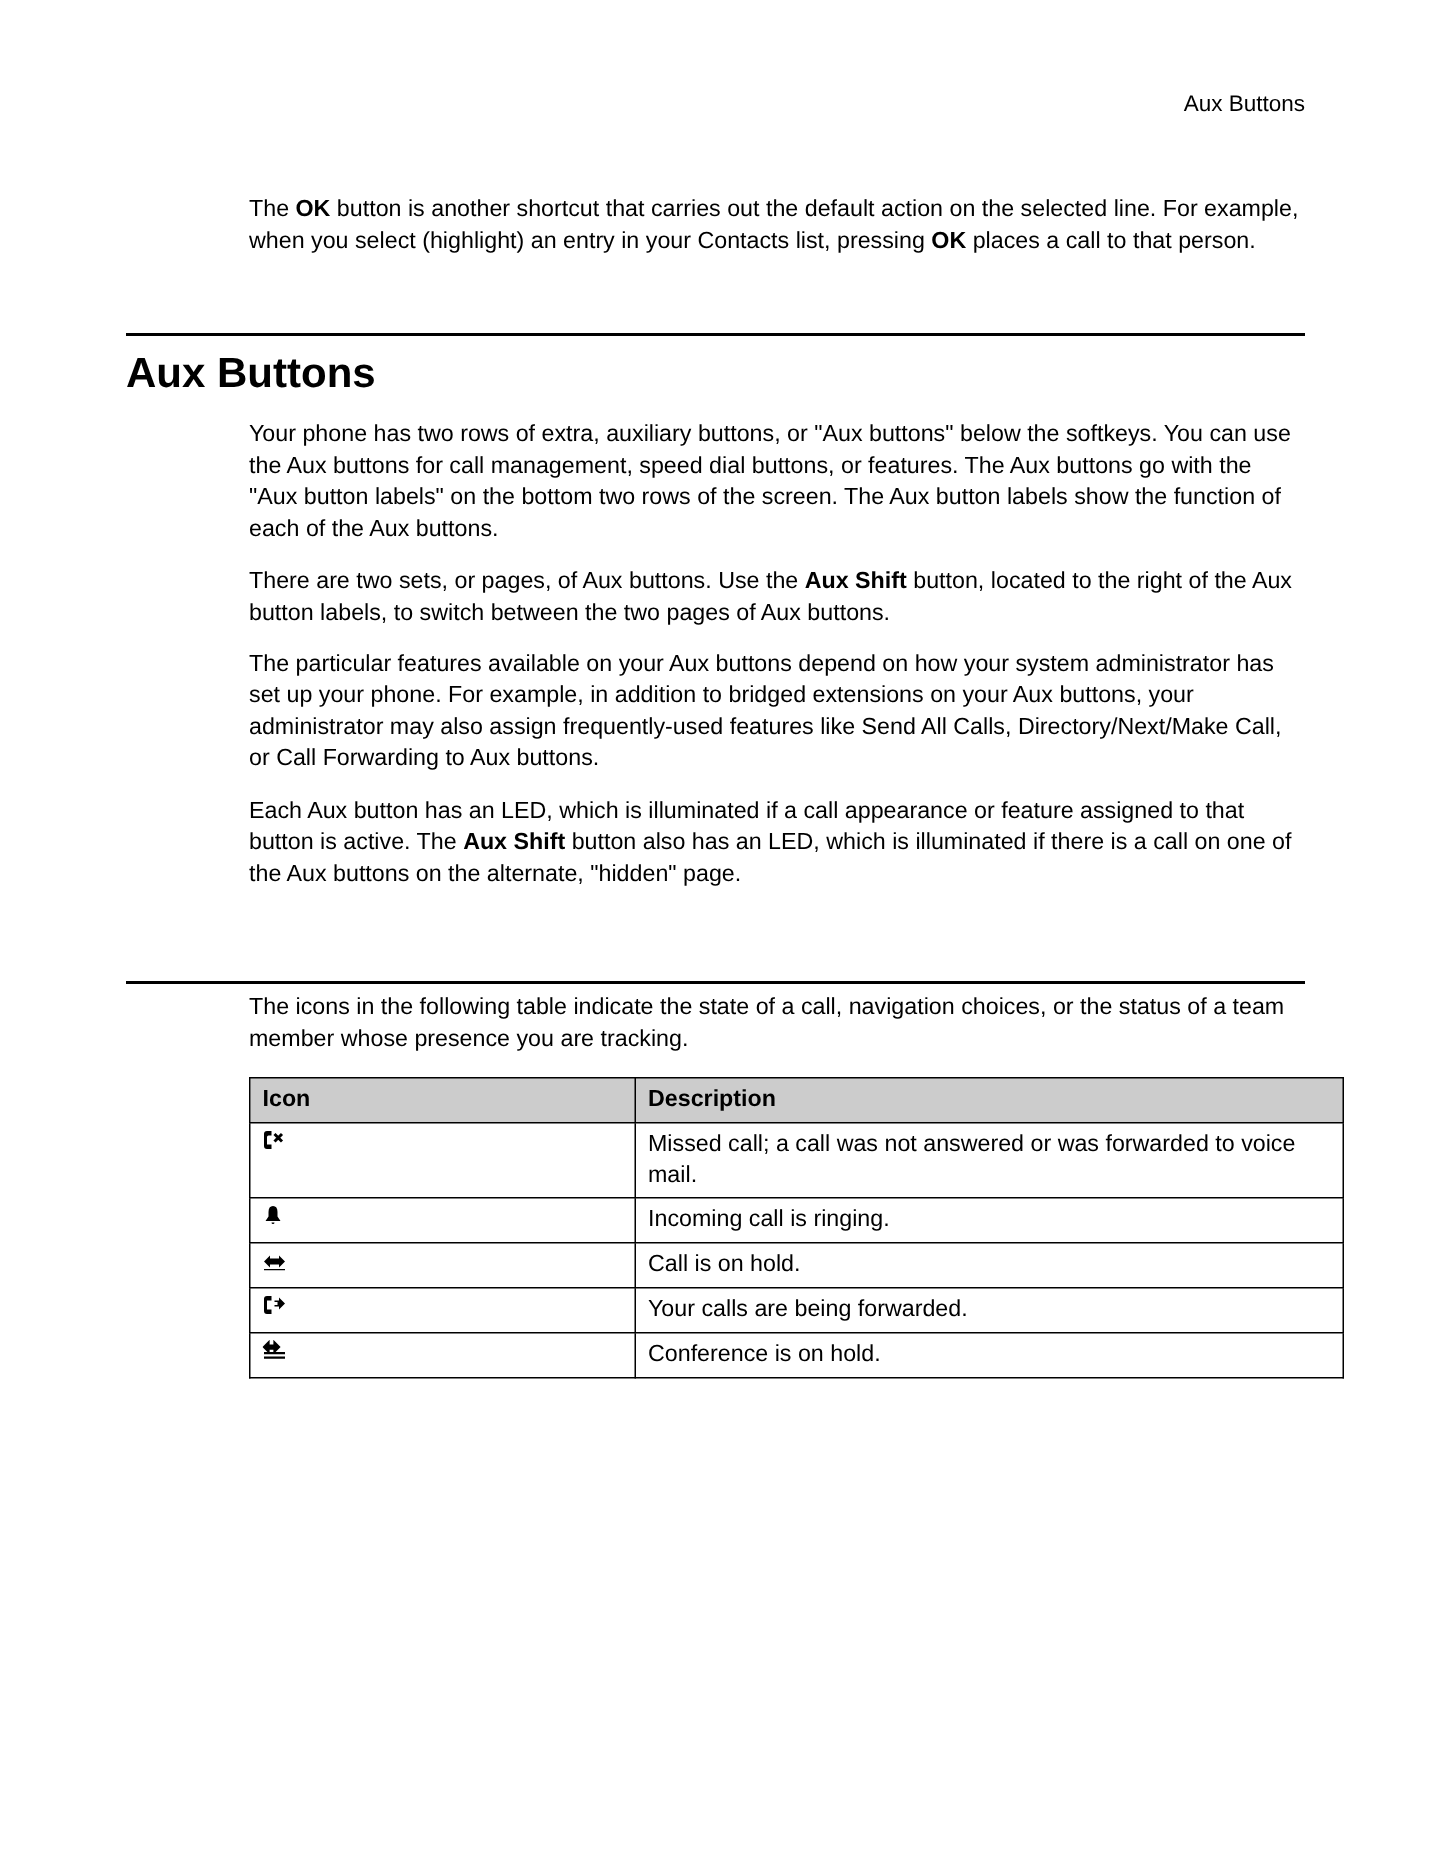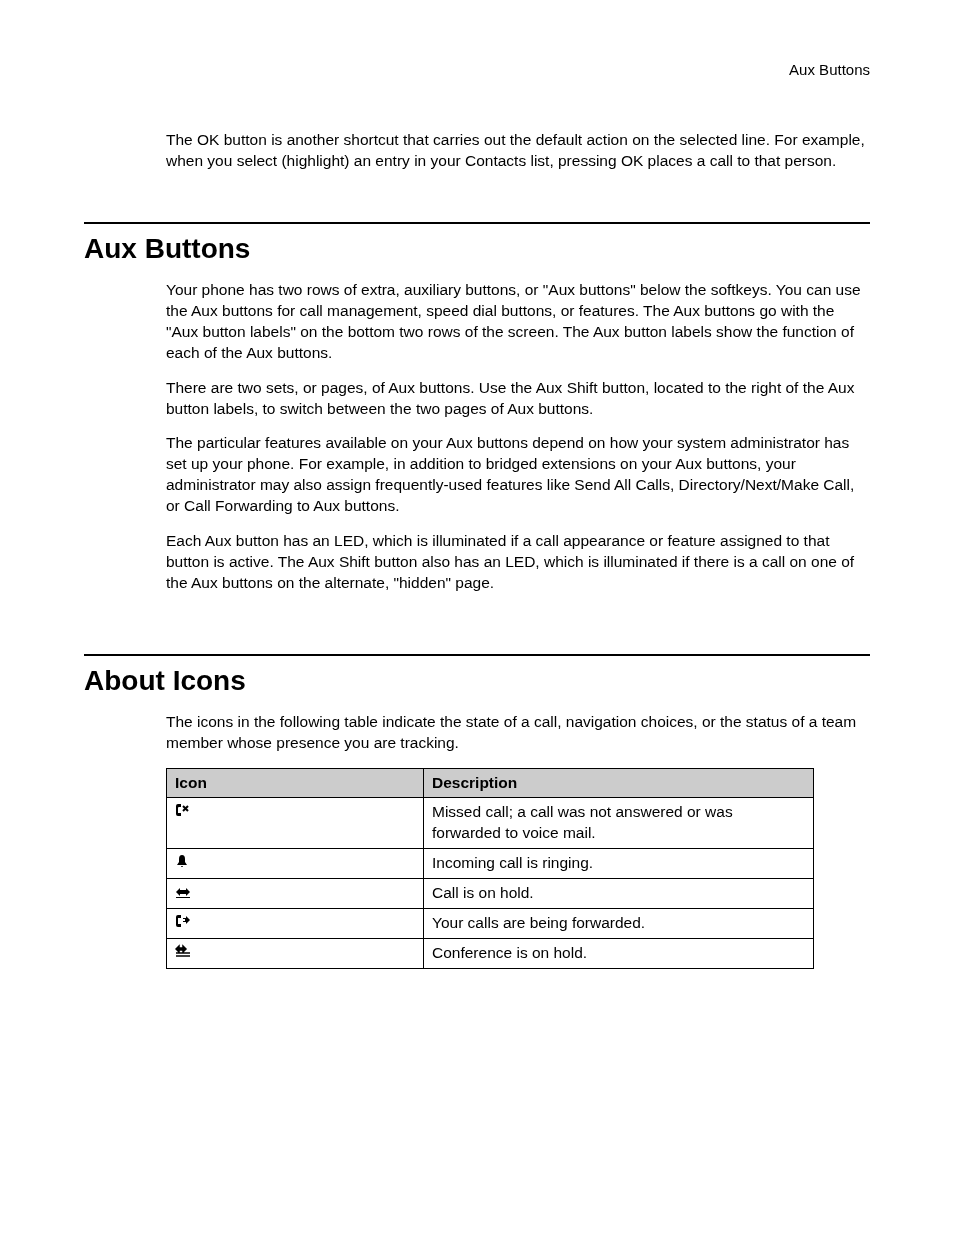--- a/index.html
+++ b/index.html
@@ -12,22 +12,22 @@
     width: 954px;
     box-sizing: border-box;
   }
   .header-right { text-align: right; font-size: 15px; margin-bottom: 50px; }
   .intro-para { margin-left: 82px; margin-bottom: 50px; }
   .hr { border-top: 2px solid #000; margin-bottom: 6px; }
   h1 { font-size: 28px; font-weight: bold; margin: 0 0 12px 0; }
   .section-body { margin-left: 82px; }
   .section-body p { margin: 0 0 14px 0; }
   .section { margin-bottom: 60px; }
-  .bold { font-weight: normal; }
-  table { border-collapse: collapse; width: 648px; margin-top: 8px; }
+  .bold { font-weight: bold; }
+  table { border-collapse: collapse; width: 730px; margin-top: 8px; }
   th, td { border: 1px solid #000; padding: 4px 8px; text-align: left; vertical-align: top; font-size: 15.5px; }
   th { background: #cccccc; font-weight: bold; }
   .icon-col { width: 240px; }
   .icon { font-size: 15px; }
 </style>
 </head>
 <body>
 
 <div class="header-right">Aux Buttons</div>
 
@@ -45,21 +45,20 @@
     </p>
     <p>The particular features available on your Aux buttons depend on how your system administrator has set up your phone. For example, in addition to bridged extensions on your Aux buttons, your administrator may also assign frequently-used features like Send All Calls, Directory/Next/Make Call, or Call Forwarding to Aux buttons.</p>
     <p>
       <span>Each Aux button has an LED, which is illuminated if a call appearance or feature assigned to that button is active. The </span><span class="bold">Aux Shift</span><span> button also has an LED, which is illuminated if there is a call on one of the Aux buttons on the alternate, "hidden" page.</span>
     </p>
   </div>
 </div>
 
 <div class="section">
   <div class="hr"></div>
-  <h1>About Icons</h1>
   <div class="section-body">
     <p>The icons in the following table indicate the state of a call, navigation choices, or the status of a team member whose presence you are tracking.</p>
     <table>
       <thead>
         <tr>
           <th class="icon-col">Icon</th>
           <th>Description</th>
         </tr>
       </thead>
       <tbody>

